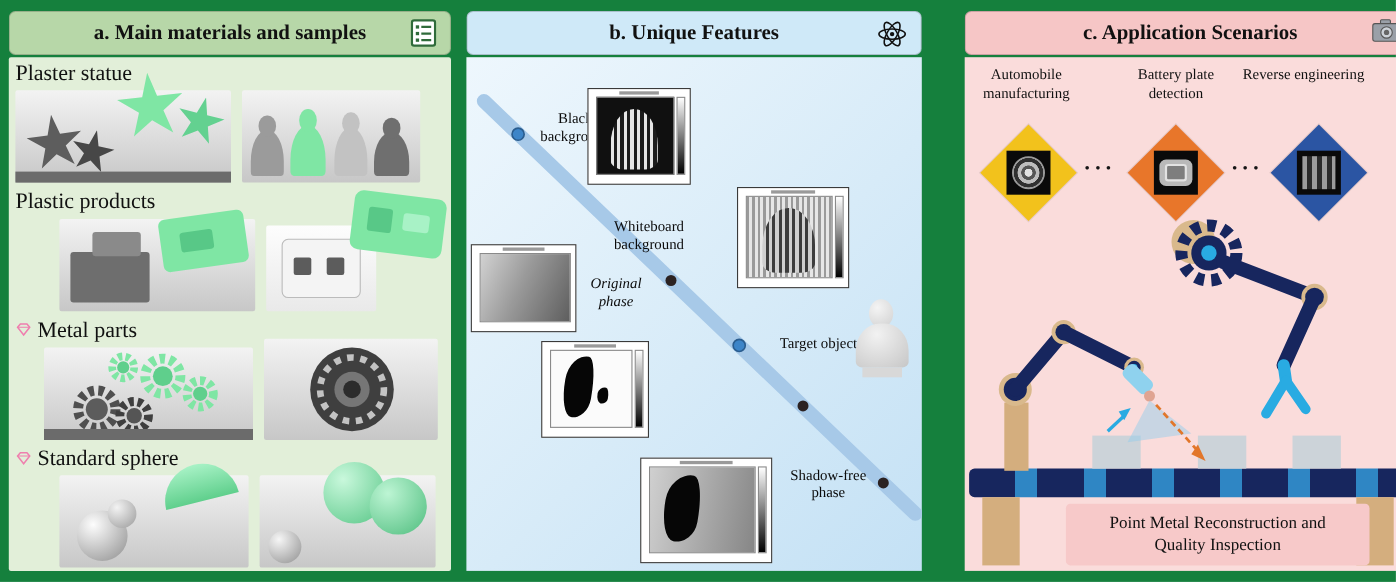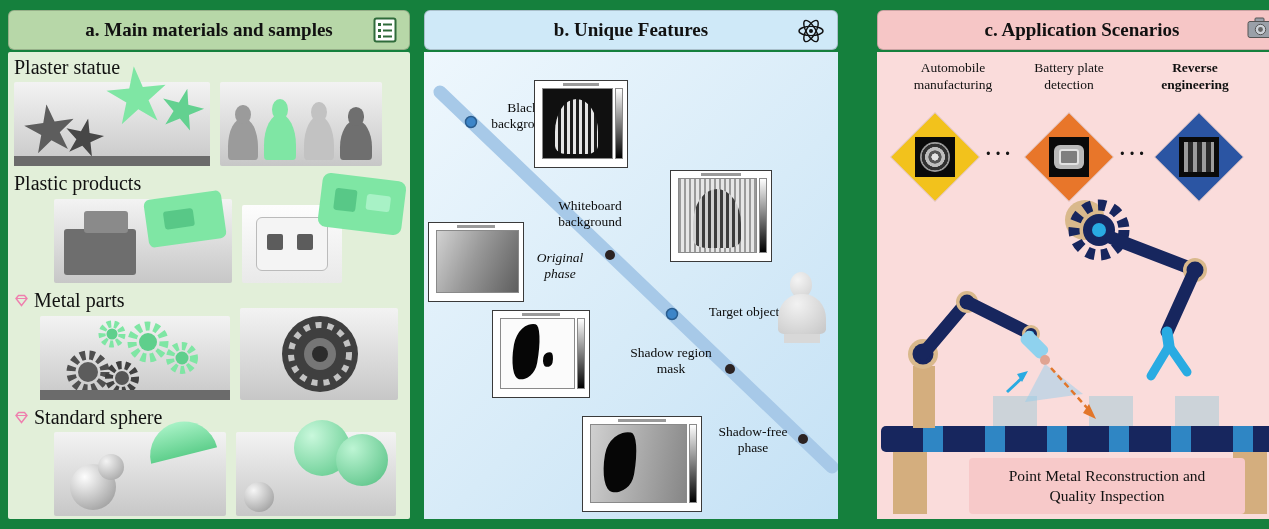--- a/index.html
+++ b/index.html
@@ -225,21 +225,20 @@
         <circle cx="186" cy="203" r="5" fill="#2b2222"></circle>
         <circle cx="248" cy="262" r="5.5" fill="#3d85c8" stroke="#2a5d8f" stroke-width="1.5"></circle>
         <circle cx="306" cy="317" r="5" fill="#2b2222"></circle>
         <circle cx="379" cy="387" r="5" fill="#2b2222"></circle>
       </svg>
 
       <div class="tl-label" style="left:56px;top:48px;width:86px;">Black background</div>
       <div class="tl-label" style="left:118px;top:146px;width:96px;">Whiteboard background</div>
       <div class="tl-label" style="left:100px;top:198px;width:72px;font-style:italic;">Original phase</div>
       <div class="tl-label" style="left:270px;top:252px;width:100px;text-align:center;">Target object</div>
-      <div class="tl-label" style="left:198px;top:293px;width:98px;">Shadow region mask</div>
       <div class="tl-label" style="left:284px;top:372px;width:90px;">Shadow-free phase</div>
 
       <div class="thumb" style="left:110px;top:28px;width:94px;height:88px;">
         <div class="plot" style="background:#101010;">
           <div class="fringe-bust"></div>
         </div>
         <div class="cbar"></div>
       </div>
 
       <div class="thumb" style="left:246px;top:118px;width:102px;height:92px;">
@@ -284,23 +283,23 @@
         <svg width="27" height="22" viewBox="0 0 27 22">
           <rect x="8" y="1" width="9" height="5" rx="1" fill="#9aa0a8" stroke="#555" stroke-width="1"></rect>
           <rect x="1" y="4.5" width="25" height="16" rx="2" fill="#9aa0a8" stroke="#555" stroke-width="1"></rect>
           <circle cx="13.5" cy="12.5" r="5.2" fill="#cdd2d8" stroke="#555" stroke-width="1"></circle>
           <circle cx="13.5" cy="12.5" r="2.4" fill="#666"></circle>
         </svg>
       </span>
     </div>
     <div class="pbody body-c">
 
-      <div class="app-label" style="left:20px;text-align:center;">Automobile manufacturing</div>
+      <div class="app-label" style="left:0;text-align:center;">Automobile manufacturing</div>
       <div class="app-label" style="left:136px;font-family:Liberation Serif, serif;">Battery plate detection</div>
-      <div class="app-label" style="left:262px;font-weight:bold;">Reverse engineering</div>
+      <div class="app-label" style="left:252px;">Reverse engineering</div>
 
       <div class="diamond" style="left:27px;background:#f2c21c;">
         <div class="dcore">
           <div style="width:30px;height:30px;border-radius:50%;background:radial-gradient(circle,#e2e2e2 0 16%,#555 18% 30%,#bdbdbd 32% 46%,#303030 48% 62%,#9a9a9a 64% 100%);"></div>
         </div>
       </div>
       <div class="dots" style="left:108px;">···</div>
       <div class="diamond" style="left:161px;background:#e8762a;">
         <div class="dcore">
           <div style="width:30px;height:24px;background:#b9b9b9;border-radius:6px;display:flex;align-items:center;justify-content:center;">

